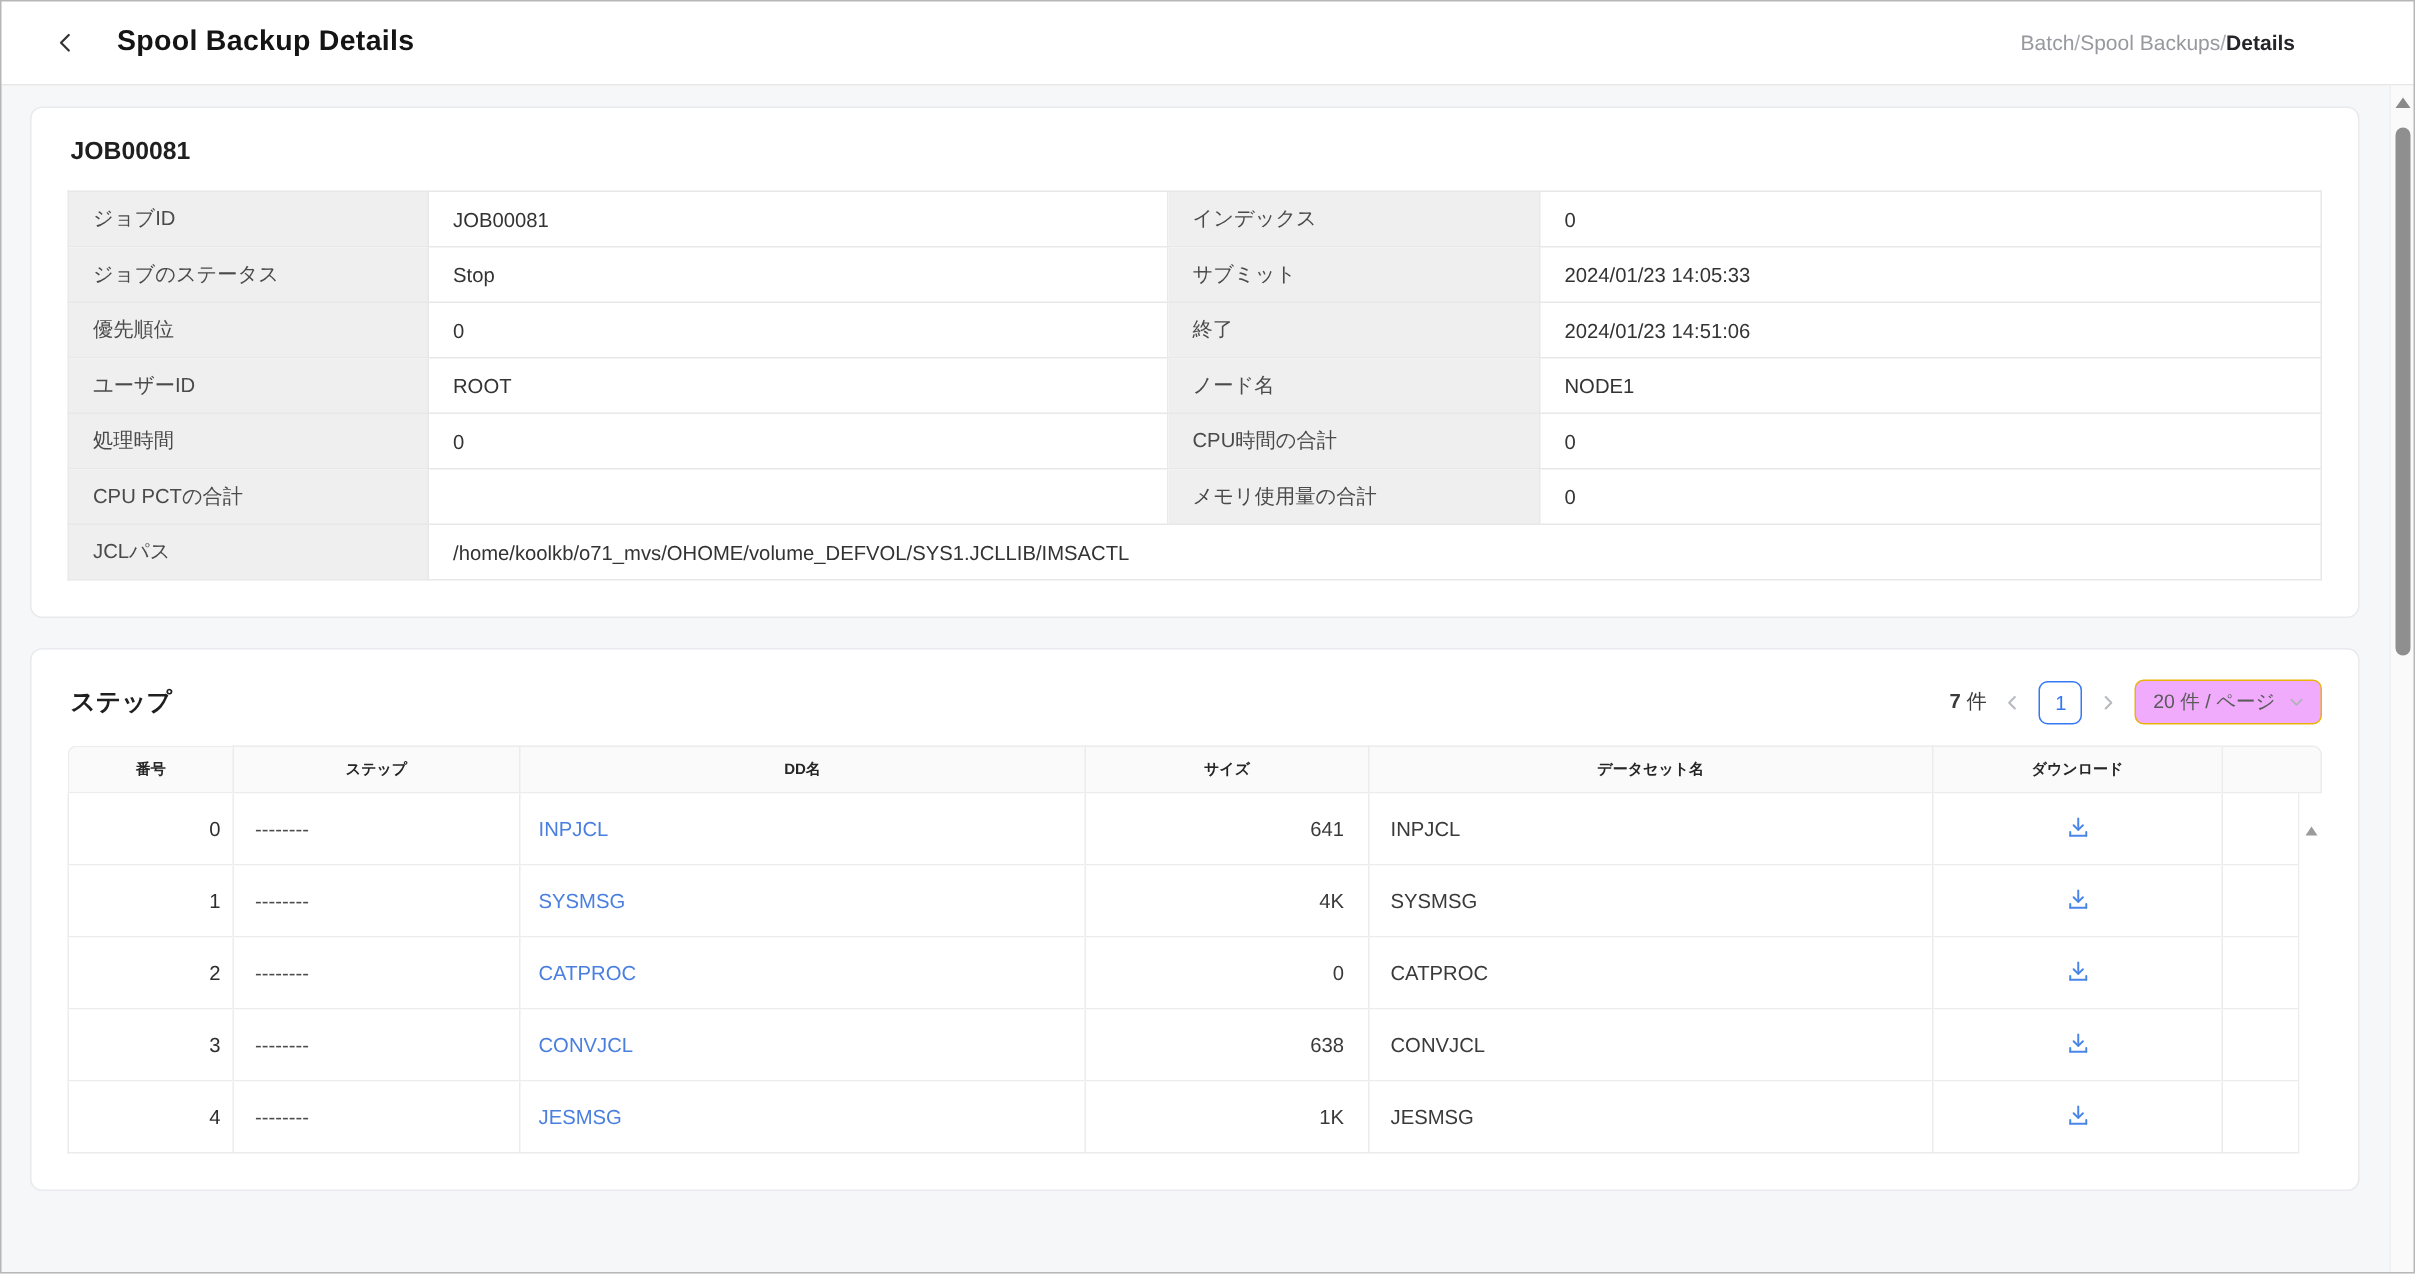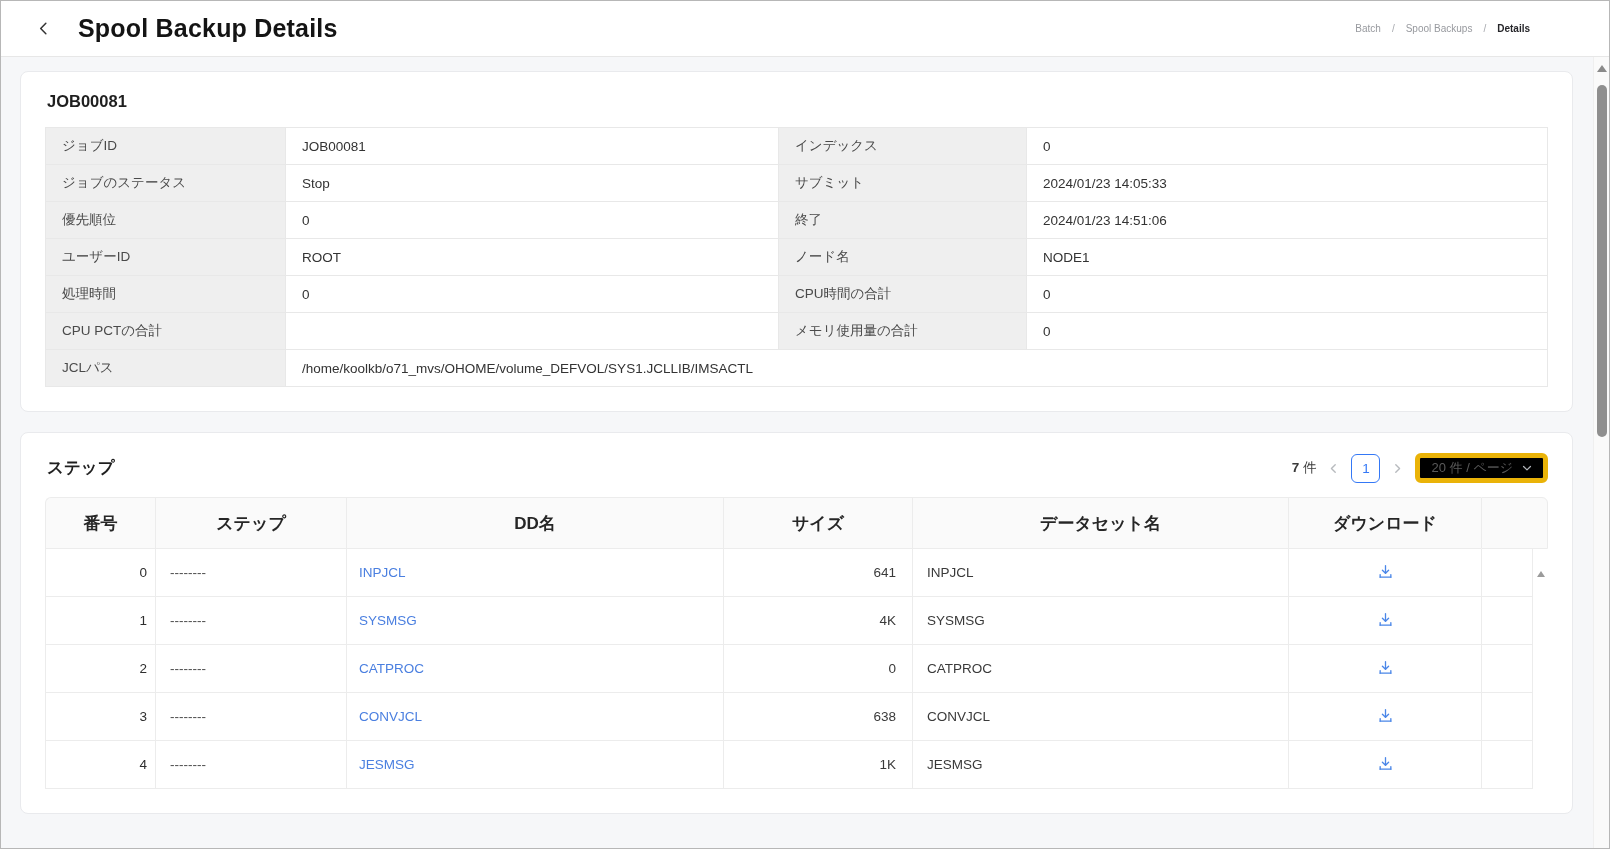--- a/index.html
+++ b/index.html
@@ -6,22 +6,22 @@
     background:#f6f7f9;color:#262626;
     font-family:"Liberation Sans","DejaVu Sans",sans-serif;}
   *{box-sizing:border-box;}
   .frame-border{position:fixed;inset:0;border:1px solid #b7b7b7;pointer-events:none;z-index:99;}
 
   
   .topbar{height:57px;background:#fff;border-bottom:1px solid #e7e7e7;
     display:flex;align-items:center;padding:0 80px 0 30px;position:relative;z-index:2;}
   .back-btn{width:26px;height:26px;display:flex;align-items:center;justify-content:center;
     cursor:pointer;background:none;border:none;padding:0;}
-  .page-title{font-size:25px;font-weight:700;margin:0 0 0 22px;color:#141414;letter-spacing:.2px;}
-  .breadcrumb{margin-left:auto;display:flex;align-items:center;gap:11px;font-size:10px;color:#97999e;}
+  .page-title{font-size:19px;font-weight:700;margin:0 0 0 22px;color:#141414;letter-spacing:.2px;}
+  .breadcrumb{margin-left:auto;display:flex;align-items:center;font-size:14px;color:#97999e;}
   .breadcrumb .crumb{cursor:pointer;}
   .breadcrumb .sep{color:#a9abb0;}
   .breadcrumb .current{color:#26262a;font-weight:700;}
 
   
   .content{padding:14px 20px 0 20px;margin-right:17px;}
   .card{background:#fff;border:1px solid #e9eaed;border-radius:8px;
     padding:20px 24px 24px 24px;margin-bottom:20px;}
   .card-title{font-size:16.5px;font-weight:700;color:#1f1f1f;margin:0 0 16px 2px;}
 
@@ -32,27 +32,27 @@
   .detail-table th{background:#efefef;color:#4a4a4a;}
   .detail-table td{color:#333;background:#fff;}
 
   
   .spool-head{display:flex;align-items:center;justify-content:space-between;margin-bottom:14px;}
   .pagination{display:flex;align-items:center;gap:10px;font-size:13.5px;color:#3a3a3a;}
   .total b{font-weight:700;}
   .pg-arrow{background:none;border:none;padding:0 2px;display:flex;align-items:center;cursor:pointer;}
   .page-num{min-width:29px;height:29px;border:1px solid #3478f6;border-radius:6px;background:#fff;
     color:#3478f6;font-size:13.5px;display:flex;align-items:center;justify-content:center;cursor:pointer;}
-  .size-select{height:30px;border:5px solid #eab308;border-radius:6px;background:#000000;
+  .size-select{height:30px;border:1px solid #eab308;border-radius:6px;background:#f0abfc;
     padding:0 11px;display:flex;align-items:center;gap:9px;font-size:13px;color:#5a5a5a;cursor:pointer;}
 
   
   .spool-table{border-collapse:separate;border-spacing:0;table-layout:fixed;font-size:13.5px;}
   .spool-table.head{width:100%;}
-  .spool-table.head th{background:#fafafa;font-weight:700;font-size:17px;color:#262626;height:52px;
+  .spool-table.head th{background:#fafafa;font-weight:700;font-size:10px;color:#262626;height:32px;
     border-top:1px solid #ececec;border-bottom:1px solid #ececec;border-left:1px solid #ececec;
     text-align:center;padding:0 8px;}
   .spool-table.head th:last-child{border-right:1px solid #ececec;border-top-right-radius:6px;}
   .spool-table.head th:first-child{border-top-left-radius:6px;}
   .spool-body-wrap{position:relative;}
   .spool-table.body{width:calc(100% - 15px);}
   .spool-table.body td{height:48px;background:#fff;border-left:1px solid #ececec;
     border-bottom:1px solid #ececec;padding:0 14px;color:#3a3a3a;overflow:hidden;white-space:nowrap;}
   .spool-table.body td:last-child{border-right:1px solid #ececec;}
   .spool-table.body td.num{text-align:right;padding-right:8px;color:#2e2e2e;}

